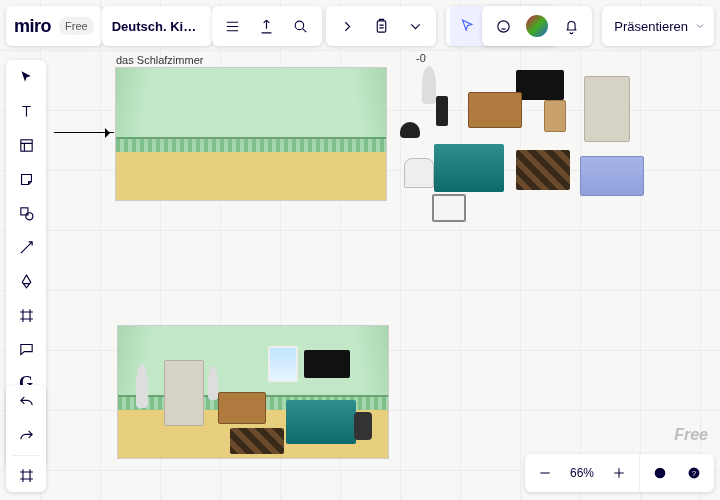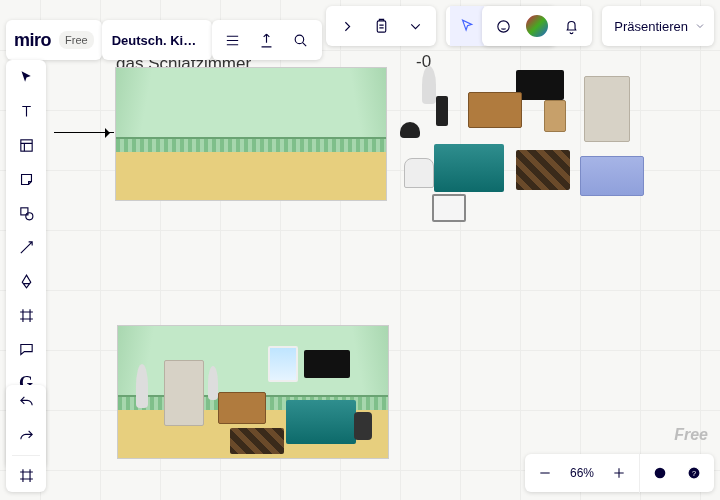--- a/index.html
+++ b/index.html
@@ -11,21 +11,21 @@
     height: 500px;
     overflow: hidden;
     background: #f7f7f5;
     position: relative;
     color: #050038;
   }
 
   
   .topbar {
     position: absolute;
-    top: 20px; left: 6px;
+    top: 6px; left: 6px;
     height: 40px;
     display: flex;
     align-items: center;
     text-align: center;
   }
   .pill {
     height: 40px;
     background: #fff;
     border-radius: 6px;
     box-shadow: 0 1px 4px rgba(0,0,0,.15);
@@ -126,21 +126,21 @@
     left: 0; top: 0; width: 720px; height: 500px;
     background-image:
       linear-gradient(#ececea 1px, transparent 1px),
       linear-gradient(90deg, #ececea 1px, transparent 1px);
     background-size: 60px 60px;
     background-position: -20px -10px;
     z-index: -1;
   }
   .label-txt {
     position: absolute;
-    font-size: 17px;
+    font-size: 11px;
     color: #333;
   }
   .frame {
     position: absolute;
     background: #fff;
     box-shadow: 0 0 0 1px #ccc;
   }
   
   .room {
     position: relative; width: 100%; height: 100%;

